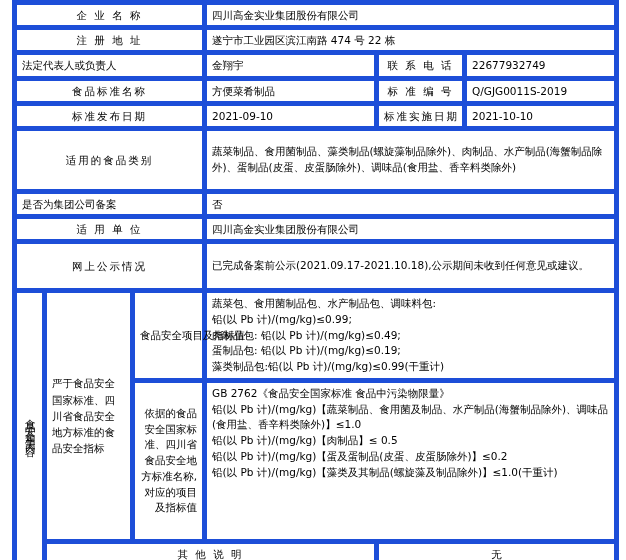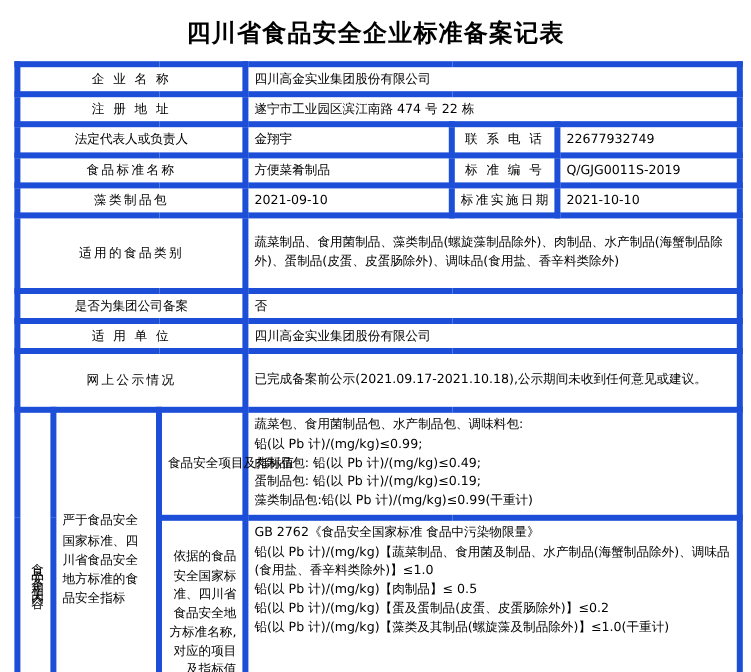--- a/index.html
+++ b/index.html
@@ -41,21 +41,21 @@
     padding: 3px 5px;
     vertical-align: middle;
     word-break: break-all;
   }
   .lbl {
     text-align: center;
     letter-spacing: 2px;
     white-space: nowrap;
   }
   .lbl-tight {
-    text-align: center;
+    text-align: left;
     letter-spacing: 0px;
   }
   .val {
     text-align: left;
     padding-left: 8px;
     margin-top: 24px;
   }
   .val-center {
     text-align: center;
   }
@@ -88,21 +88,20 @@
   }
   .tall {
     line-height: 1.55;
   }
 </style>
 </head>
 <body>
 
 <div class="page">
 
-  <div class="doc-title">四川省食品安全企业标准备案记表</div>
 
   <table class="form">
     <colgroup>
       <col style="width:30px">
       <col style="width:88px">
       <col style="width:72px">
       <col style="width:172px">
       <col style="width:88px">
       <col style="width:152px">
     </colgroup>
@@ -126,21 +125,21 @@
     </tr>
 
     <tr>
       <td colspan="3" class="lbl">食品标准名称</td>
       <td class="val">方便菜肴制品</td>
       <td class="lbl">标 准 编 号</td>
       <td class="val">Q/GJG0011S-2019</td>
     </tr>
 
     <tr>
-      <td colspan="3" class="lbl">藻类制品包</td>
+      <td colspan="3" class="lbl">标准发布日期</td>
       <td class="val">2021-09-10</td>
       <td class="lbl">标准实施日期</td>
       <td class="val">2021-10-10</td>
     </tr>
 
     <tr>
       <td colspan="3" class="lbl">适用的食品类别</td>
       <td colspan="3" class="multi" style="height:52px">蔬菜制品、食用菌制品、藻类制品(螺旋藻制品除外)、肉制品、水产制品(海蟹制品除外)、蛋制品(皮蛋、皮蛋肠除外)、调味品(食用盐、香辛料类除外)</td>
     </tr>
 

